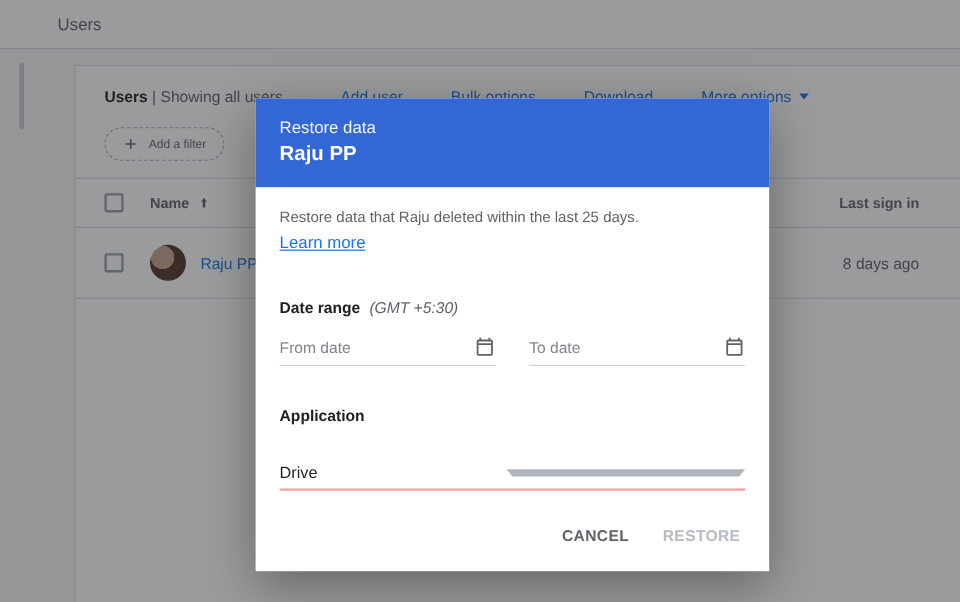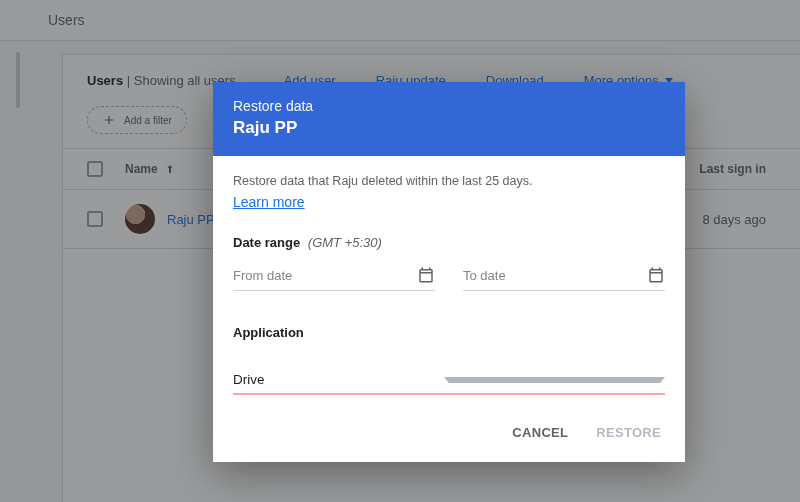--- a/index.html
+++ b/index.html
@@ -34,28 +34,28 @@
   .checkbox{width:16px;height:16px;border:2px solid #9aa0a6;border-radius:2px;flex:none;}
   .col-name{margin-left:22px;display:inline-flex;align-items:center;gap:6px;}
   .arrow-up{width:12px;height:12px;}
   .col-signin{margin-left:auto;padding-right:10px;}
   .trow{display:flex;align-items:center;padding:14px 24px;font-size:13px;border-bottom:1px solid var(--border);}
   .avatar{width:30px;height:30px;border-radius:50%;background:radial-gradient(circle at 35% 35%, #c6a58c 0 35%, #51382a 36% 100%);margin-left:22px;flex:none;}
   .row-name{margin-left:12px;color:var(--blue-link);}
   .row-signin{margin-left:auto;color:var(--text-med);padding-right:10px;}
   
   .scrim{position:absolute;inset:0;background:rgba(32,33,36,0.45);}
-  .modal{position:absolute;left:213px;top:82px;width:472px;background:var(--bg);box-shadow:0 12px 40px rgba(0,0,0,0.35);}
+  .modal{position:absolute;left:213px;top:82px;width:428px;background:var(--bg);box-shadow:0 12px 40px rgba(0,0,0,0.35);}
   .modal-head{background:var(--blue);color:#fff;padding:16px 20px 18px;}
   .modal-head .mh-sub{font-size:14px;font-weight:400;opacity:.95;}
   .modal-head .mh-title{font-size:17px;font-weight:600;margin-top:4px;}
   .modal-body{padding:18px 20px 4px;}
   .desc{font-size:12.5px;color:var(--text-med);}
   .learn{display:inline-block;margin-top:6px;font-size:14px;color:var(--blue-link);text-decoration:underline;cursor:pointer;}
-  .section-label{margin-top:24px;font-size:13px;color:var(--text-dark);font-weight:600;}
+  .section-label{margin-top:37px;font-size:13px;color:var(--text-dark);font-weight:600;}
   .section-label .tz{font-weight:400;font-style:italic;color:var(--text-med);margin-left:4px;}
   .range{display:flex;gap:28px;margin-top:10px;}
   .field{flex:1;display:flex;align-items:center;border-bottom:1px solid #cfd2d8;padding:6px 0;color:var(--text-light);font-size:13px;gap:40px;}
   .field span{flex:1;}
   .cal-icon{width:18px;height:18px;fill:#5f6368;}
   .app-label{margin-top:34px;font-size:13px;font-weight:600;}
   .select{margin-top:26px;display:flex;align-items:center;border-bottom:2px solid #fca5a5;padding:6px 0;font-size:13.5px;}
   .select span{flex:1;}
   .sel-caret{width:0;height:0;border-left:5px solid transparent;border-right:5px solid transparent;border-top:6px solid #b0b5bc;}
   .modal-actions{display:flex;justify-content:flex-end;gap:28px;padding:26px 24px 22px;font-size:13px;font-weight:600;letter-spacing:.3px;}
@@ -71,21 +71,21 @@
 
   <div class="card">
     <div class="toolbar">
       <span>
         <span class="title">Users</span>
         <span class="pipe"> | </span>
         <span class="subtitle">Showing all users</span>
       </span>
       <span class="toolbar-actions">
         <span>Add user</span>
-        <span>Raju update</span>
+        <span>Bulk options</span>
         <span>Download</span>
         <span class="more">
           <span>More options</span>
           <span class="caret"></span>
         </span>
       </span>
     </div>
 
     <div class="filter-row">
       <div class="chip">

